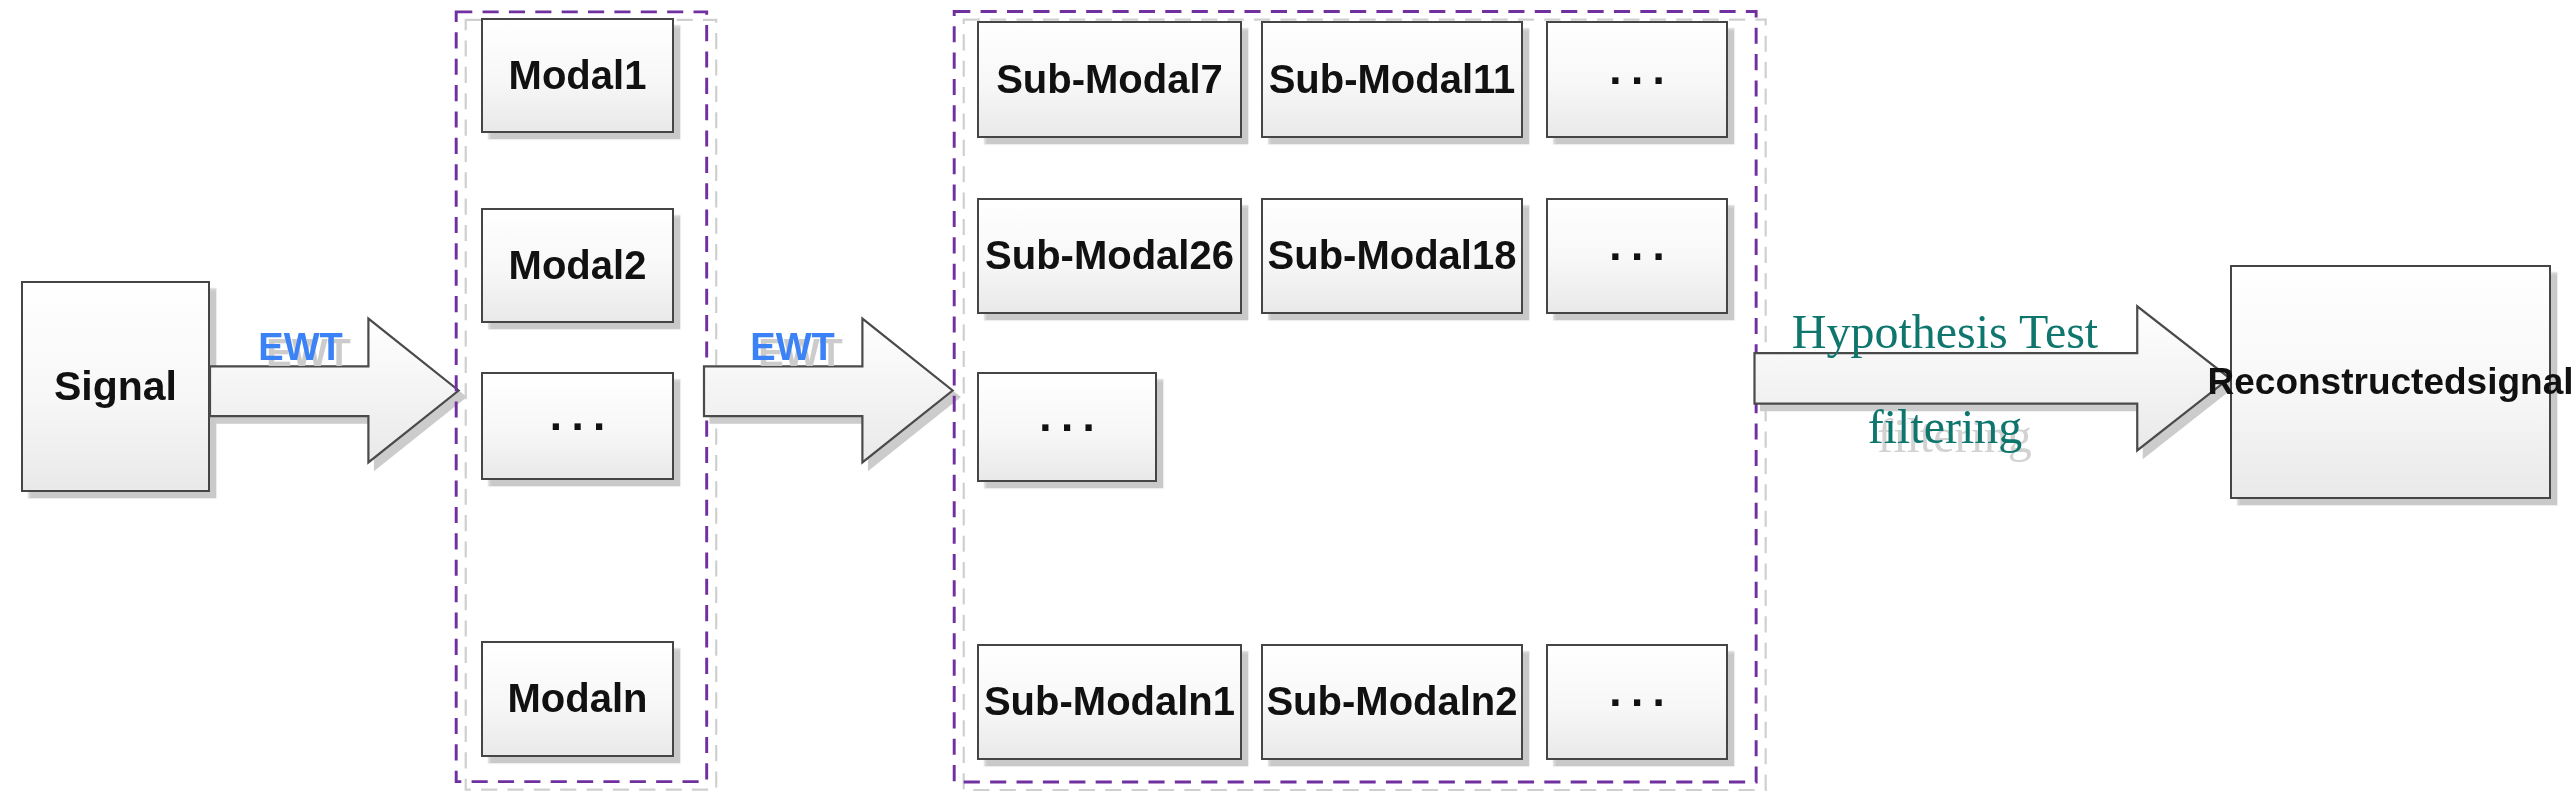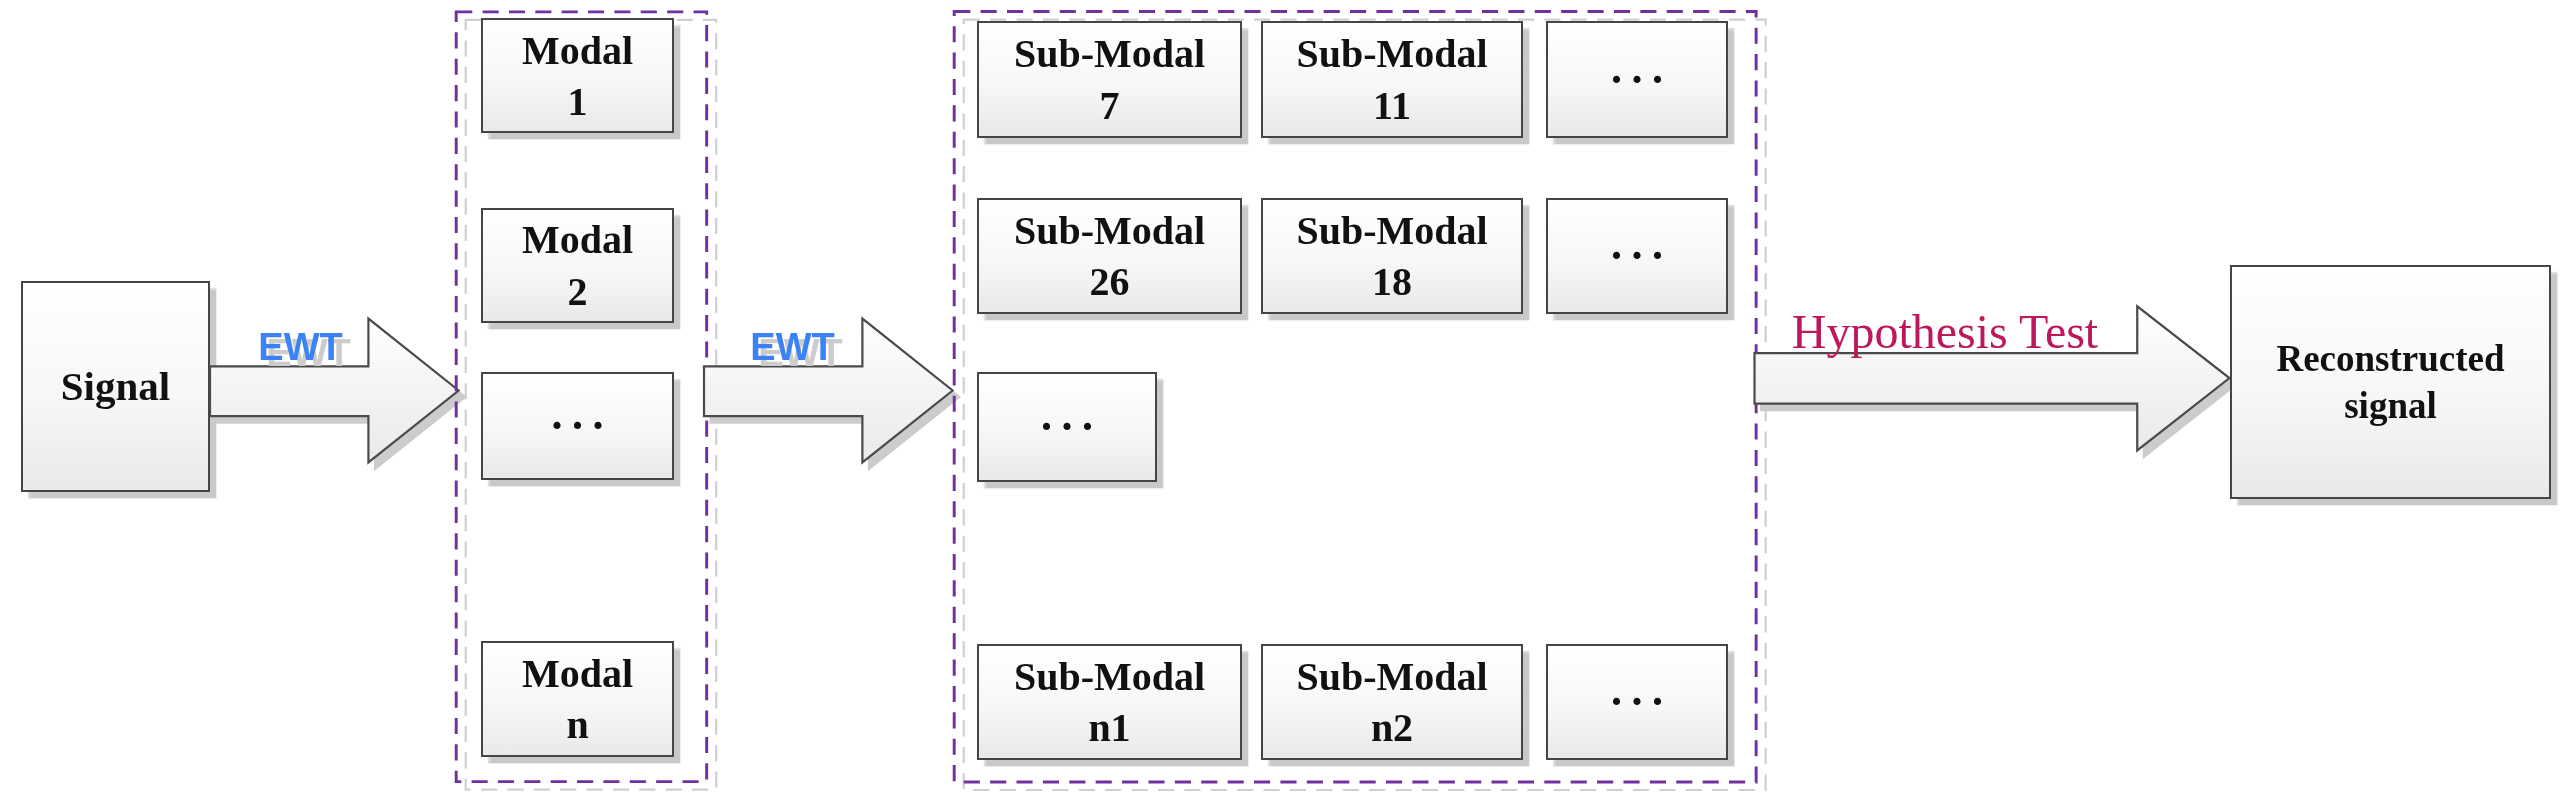--- a/index.html
+++ b/index.html
@@ -2,34 +2,34 @@
 <html style="font-size:11.7px"><head>
 <meta charset="utf-8">
 <style>
   html,body{margin:0;padding:0;background:#ffffff;}
   #canvas{position:relative;width:2576px;height:804px;background:#ffffff;overflow:hidden;
           font-family:"Liberation Sans",sans-serif;color:#111111;}
   
   .box{position:absolute;box-sizing:border-box;border:2.2px solid #454545;
        background:linear-gradient(180deg,#ffffff 0%,#f7f7f7 55%,#e9e9e9 100%);
        box-shadow:7.3px 7.3px 1.5px #c9c9c9;
-       display:flex;flex-direction:column;align-items:center;justify-content:center;
-       text-align:center;font-family:Liberation Serif, serif;}
+       display:flex;flex-direction:row;align-items:center;justify-content:center;
+       text-align:center;}
   .box .l{display:block;line-height:1.28;font-weight:700;}
   .fs-node{font-size:40px;}
   .fs-signal{font-size:41px;}
   .fs-recon{font-size:37px;}
   .dots{font-weight:700;font-size:44px;letter-spacing:9.5px;line-height:1;
         transform:translateY(-26%);text-indent:9.5px;}
   
   .arrow-label{position:absolute;font-weight:700;font-size:38px;text-align:center;
                color:#3b82f6;line-height:1;text-shadow:8px 5.9px 0 #cccccc;z-index:5;}
   
   .serif-label{position:absolute;font-family:"Liberation Serif",serif;font-weight:400;
-               font-size:48px;text-align:center;color:#be185d;line-height:1;z-index:5;}
+               font-size:48px;text-align:center;color:#0f766e;line-height:1;z-index:5;}
   .serif-echo{text-shadow:9.5px 8.8px 0 #d2d2d2;}
   svg{position:absolute;overflow:visible;}
 </style>
 </head>
 <body>
 
 <div id="canvas">
 
   <div class="box fs-signal" style="left:21px;top:281px;width:189px;height:211px;">
     <span class="l">Signal</span>
@@ -129,20 +129,21 @@
     <defs>
       <linearGradient id="g3" x1="0" y1="0" x2="0" y2="1">
         <stop offset="0" stop-color="#ffffff"></stop>
           <stop offset="1" stop-color="#e9e9e9"></stop>
       </linearGradient>
     </defs>
     <path d="M0 74 H523 V10 L649 108 L523 207 V143 H0 Z" transform="translate(9,9)" fill="#cccccc" stroke="#cccccc" stroke-width="3"></path>
     <path d="M0 74 H523 V10 L649 108 L523 207 V143 H0 Z" fill="url(#g3)" stroke="#4a4a4a" stroke-width="3"></path>
   </svg>
   <div class="serif-label" style="left:1762px;top:308px;width:366px;">Hypothesis Test</div>
+  <div class="serif-label serif-echo" style="left:1762px;top:403px;width:366px;">filtering</div>
 
   <div class="box fs-recon" style="left:2230px;top:265px;width:321px;height:234px;">
     <span class="l">Reconstructed</span>
     <span class="l">signal</span>
   </div>
 
 </div>
 
 
 </body></html>

